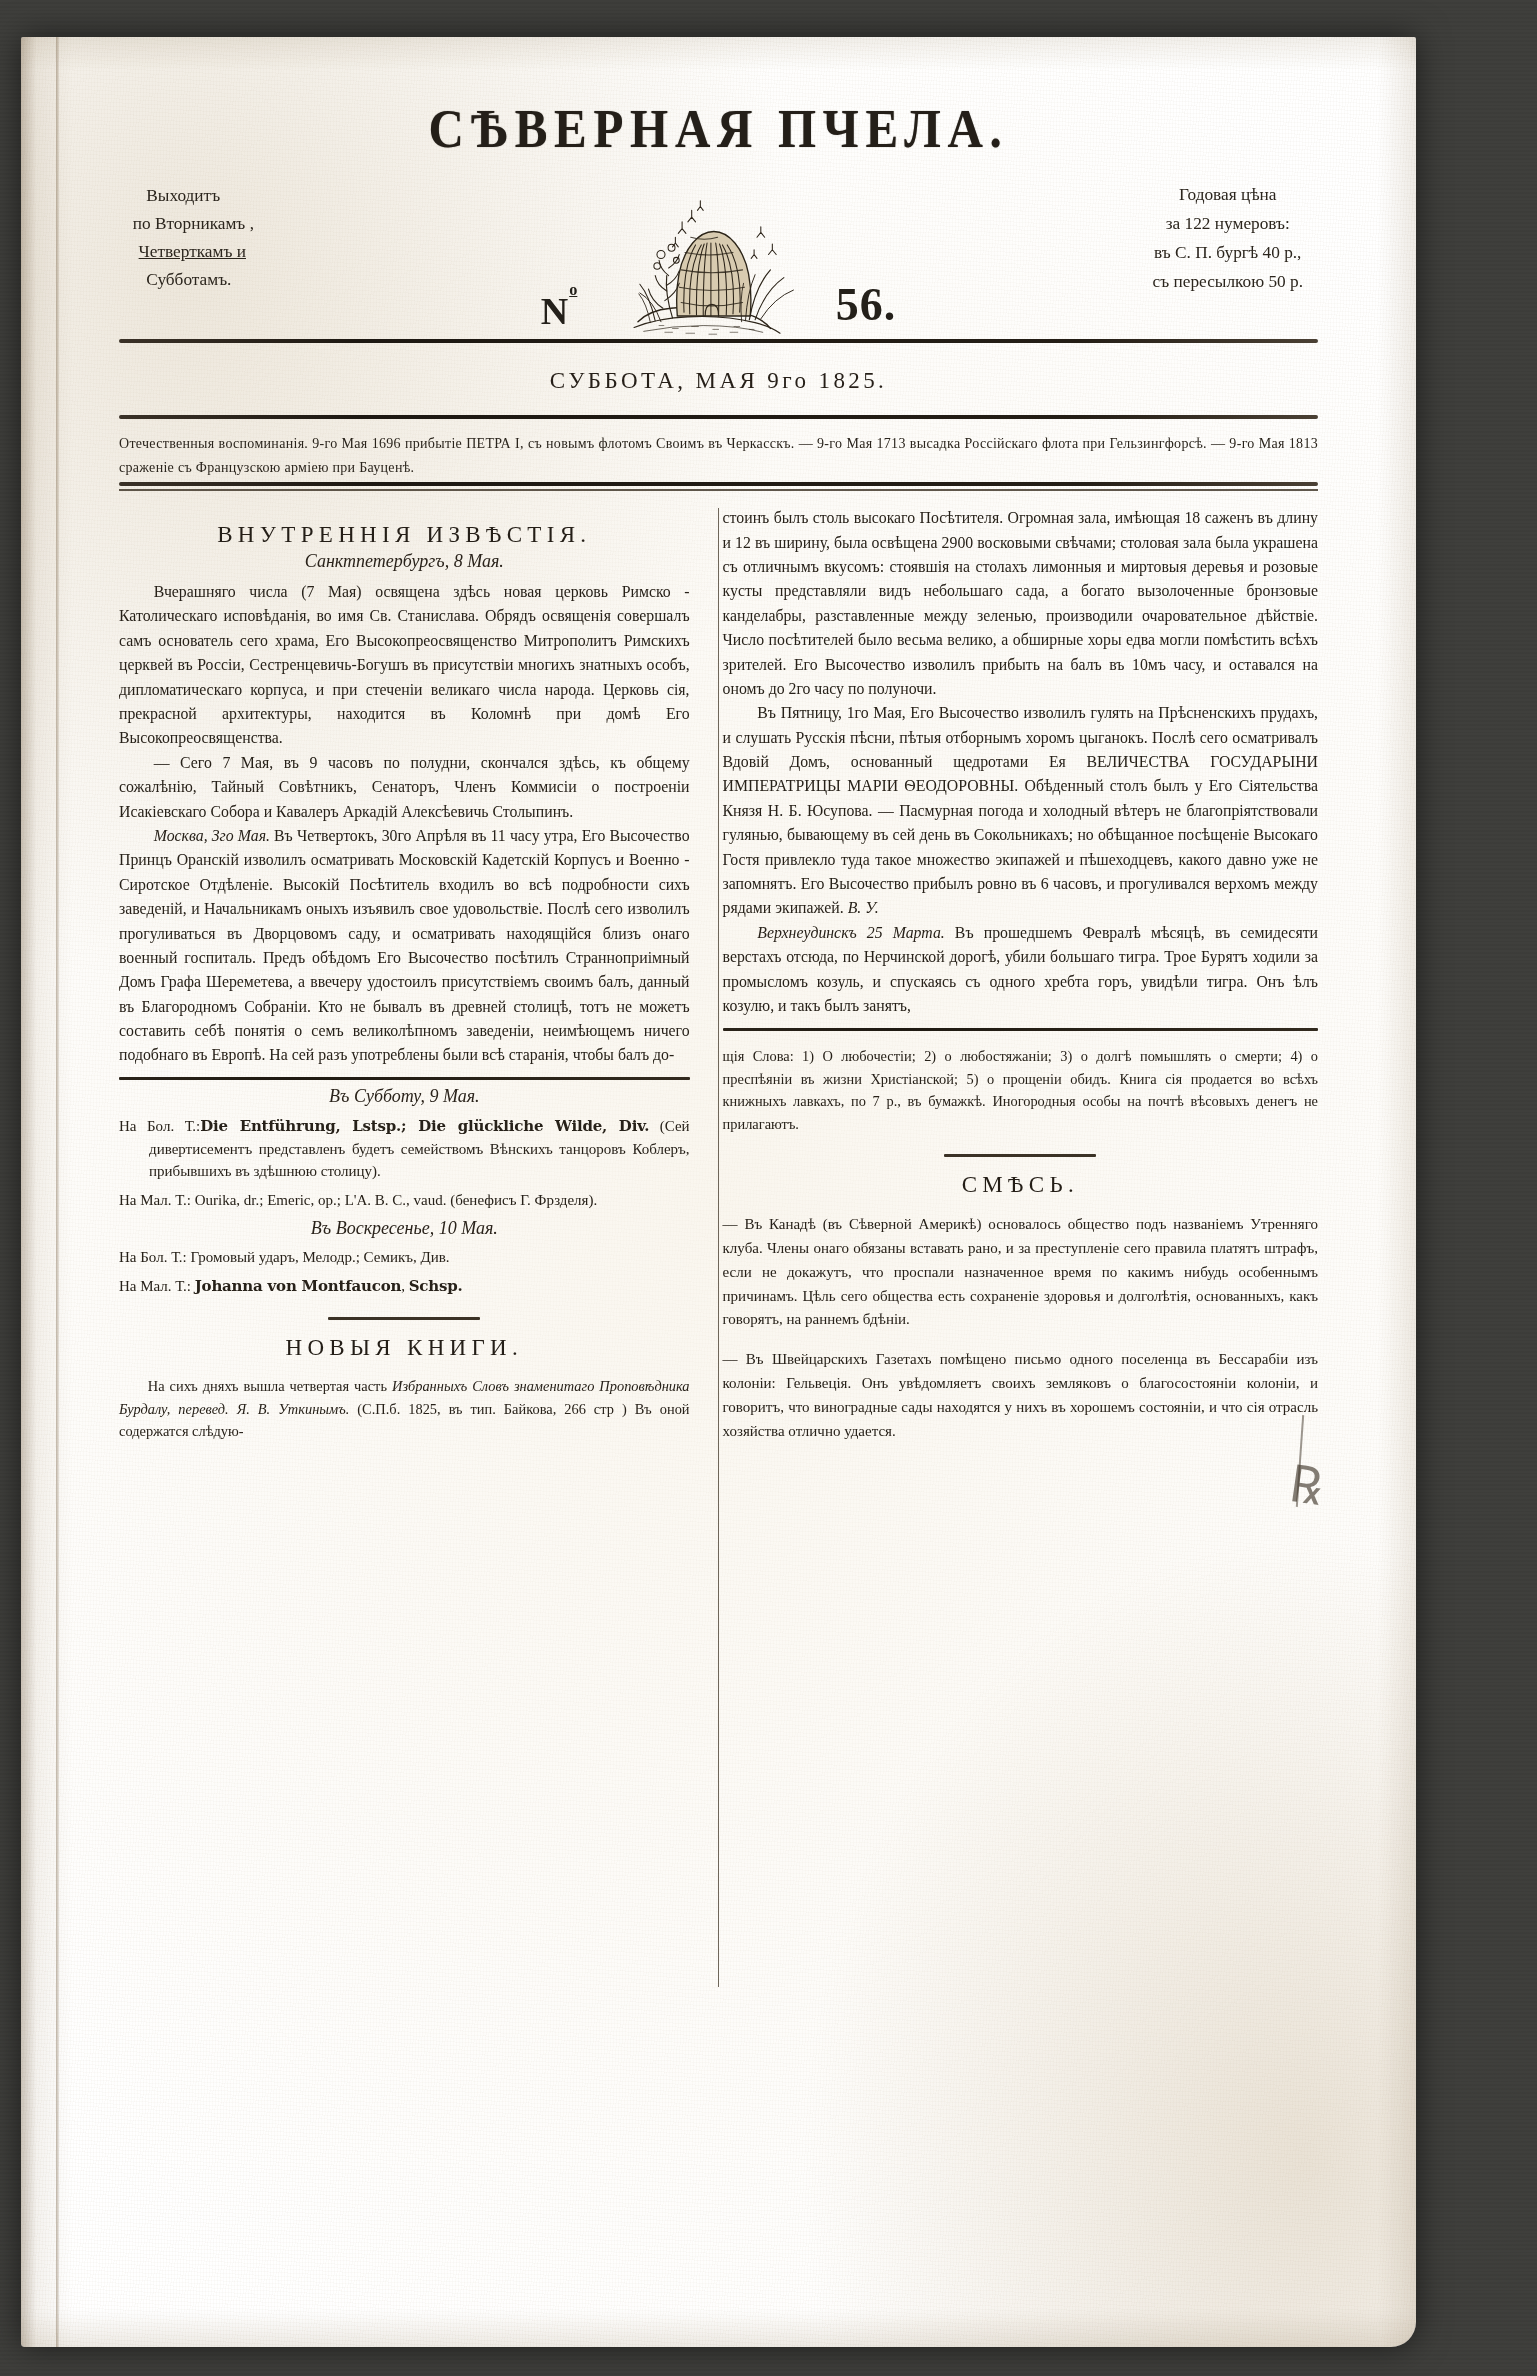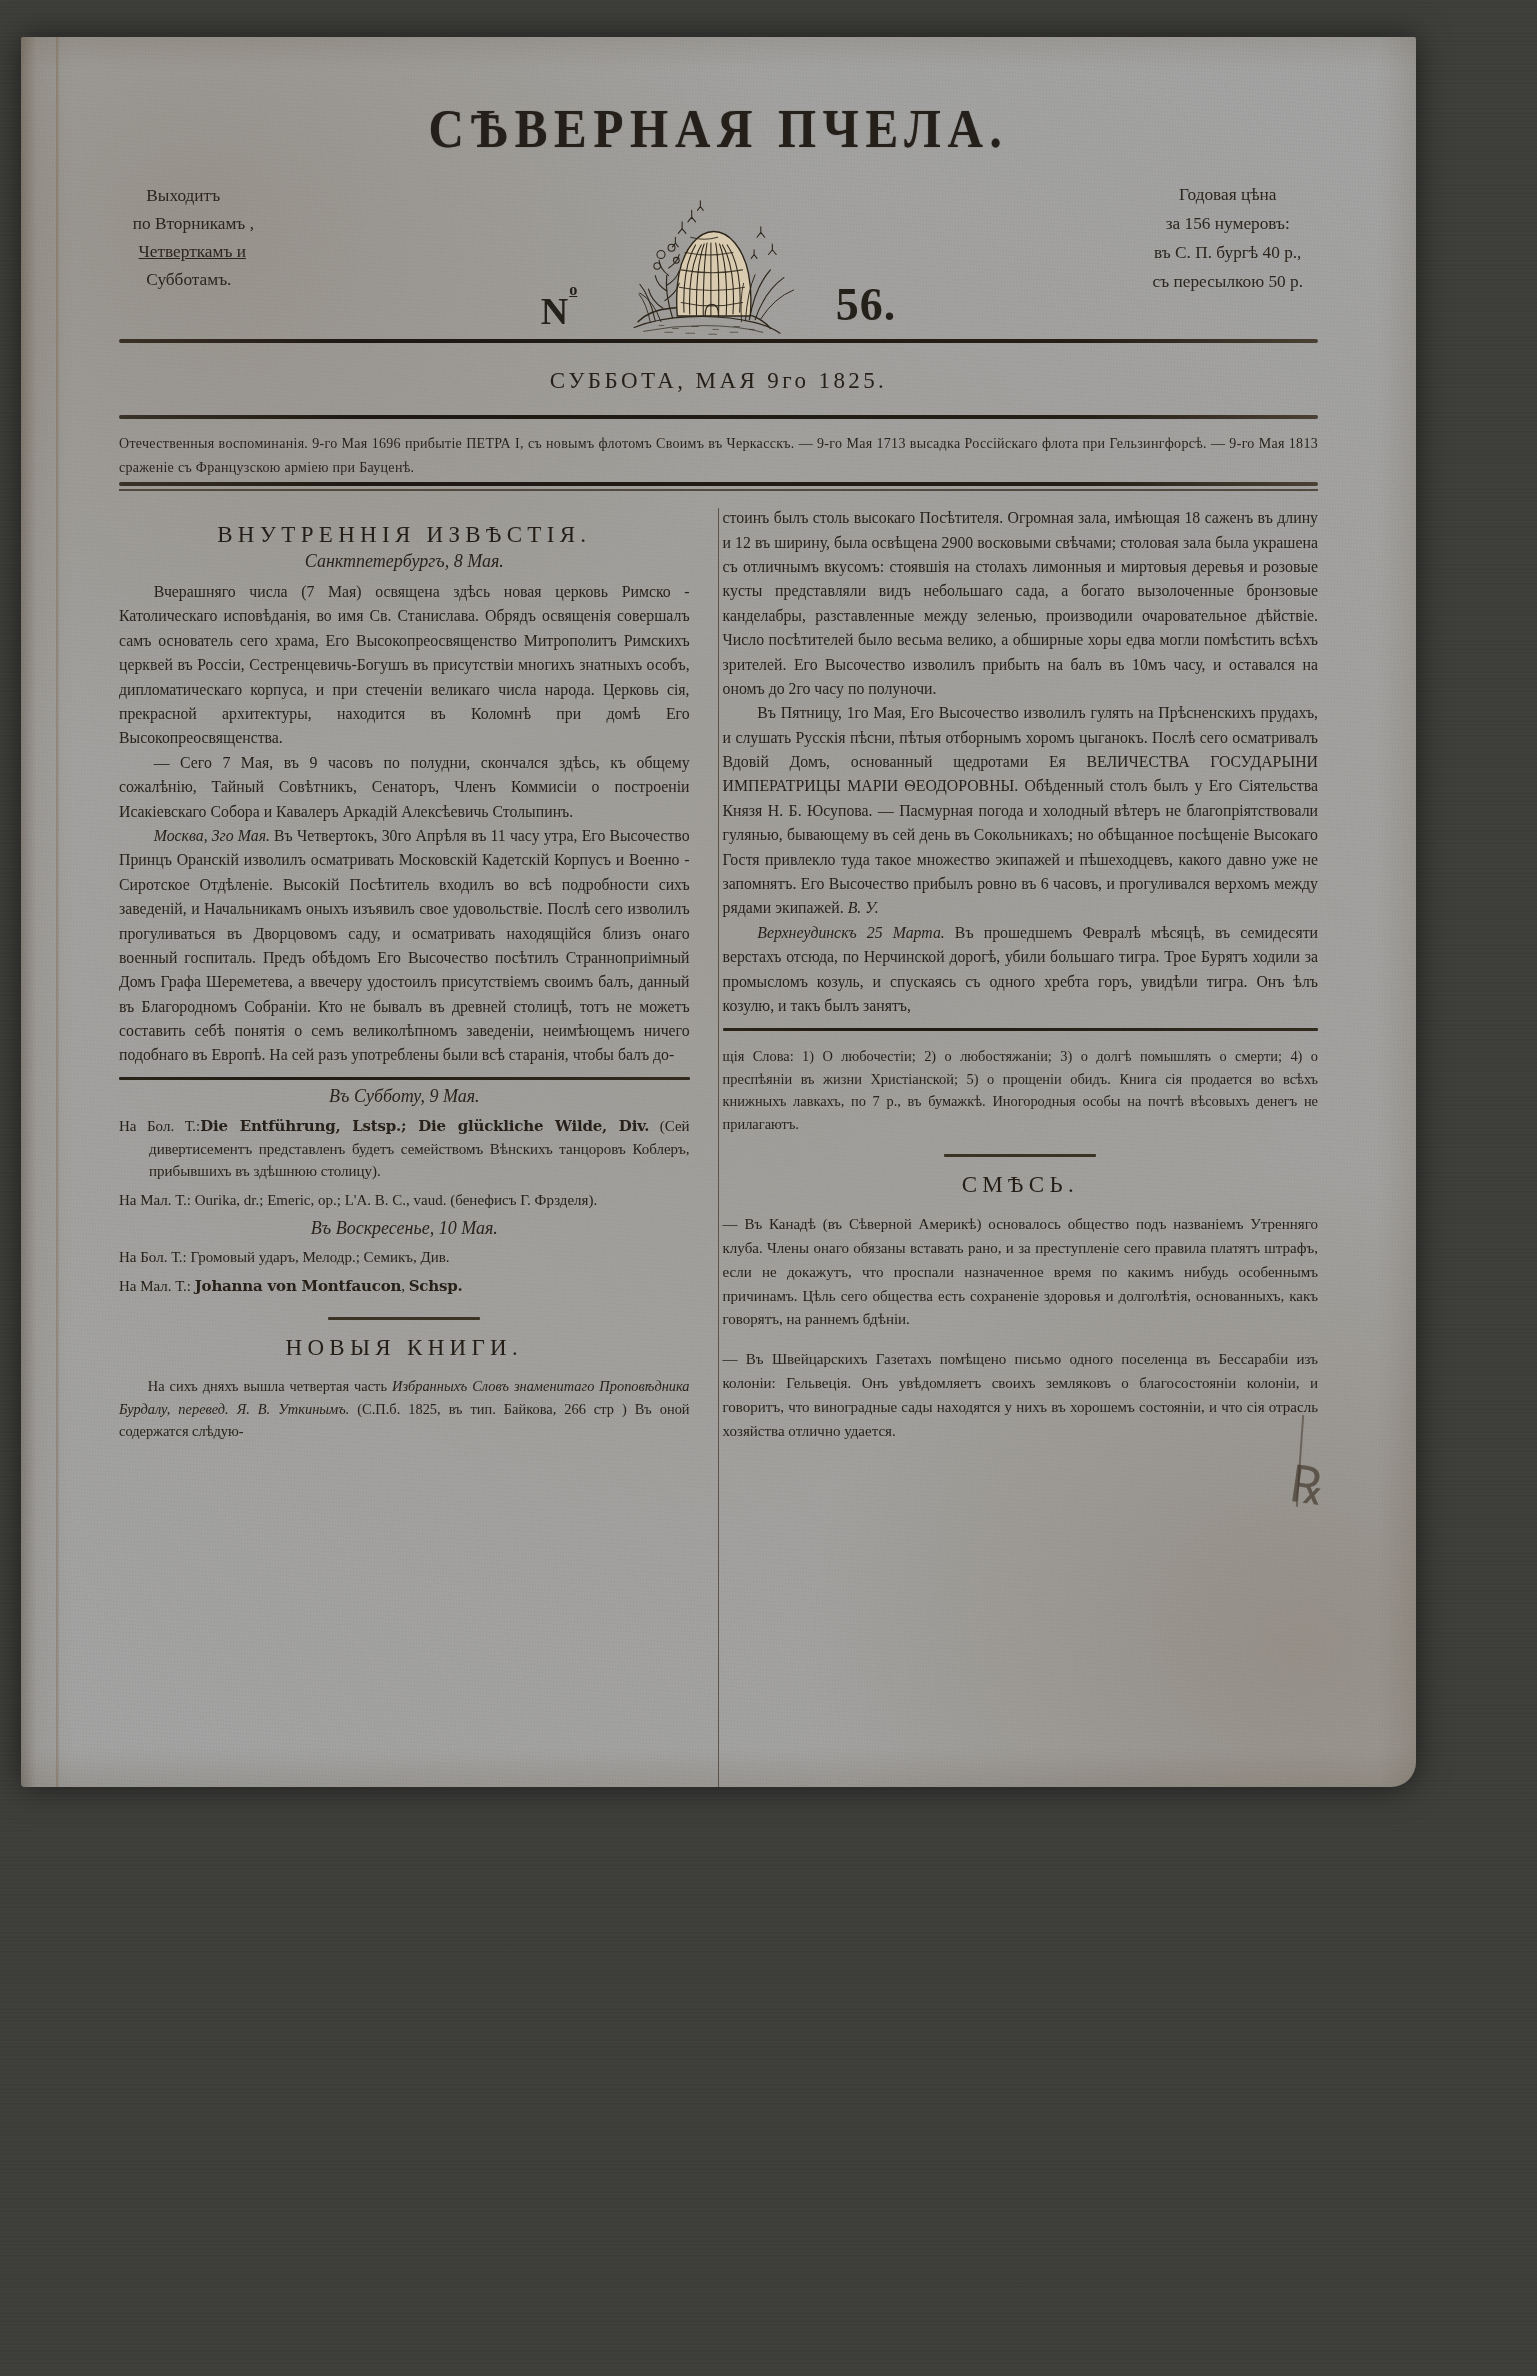--- a/index.html
+++ b/index.html
@@ -17,22 +17,22 @@
     position:absolute;inset:0;
     background:
       repeating-linear-gradient(0deg, rgba(255,255,255,.012) 0 1.9px, rgba(0,0,0,.012) 1.9px 3.8px),
       #3d3d3a;
   }
 
   
   .page{
     position:absolute;
     left:21px; top:37px;
-    width:1395px; height:1750px;
-    background:#a3a3a3;
+    width:1395px; height:2310px;
+    background:#ffffff;
     border-radius:1.9px 1.9px 25px 3.8px;
     box-shadow: 0 0 33px rgba(0,0,0,.55);
     overflow:hidden;
   }
   
   .page::before{
     content:"";position:absolute;inset:0;pointer-events:none;
     background:
       radial-gradient(ellipse 70% 50% at 12% 10%, rgba(196,176,140,.30), transparent 62%),
       radial-gradient(ellipse 60% 45% at 92% 92%, rgba(190,168,132,.34), transparent 60%),
@@ -341,21 +341,21 @@
               </g>
             </g>
           </svg>
         </div>
 
         <div class="issue-number">56.</div>
       </div>
 
       <div class="issue-right">
         <div>Годовая цѣна</div>
-        <div>за 156 нумеровъ:</div>
+        <div>за 122 нумеровъ:</div>
         <div>въ С. П. бургѣ 40 р.,</div>
         <div>съ пересылкою 50 р.</div>
       </div>
     </div>
 
     <div class="rule-thick"></div>
 
     <div class="dateline">СУББОТА, МАЯ 9го 1825.</div>
 
     <div class="rule-thick"></div>

